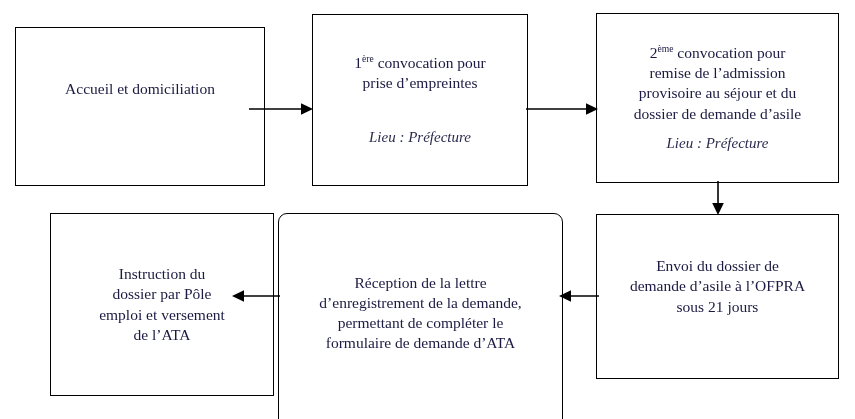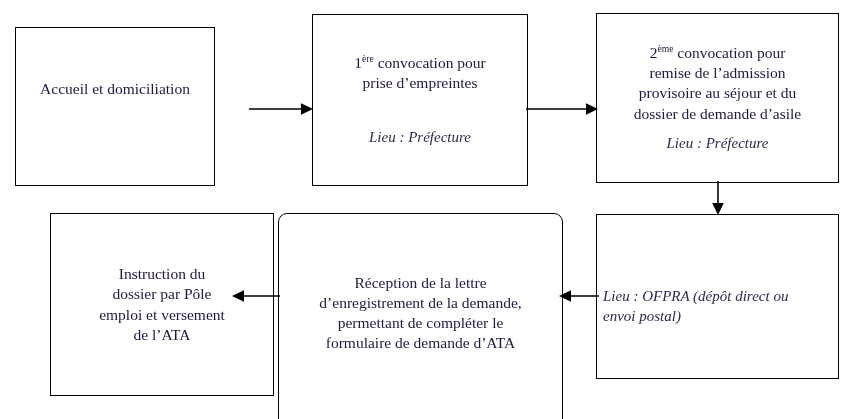--- a/index.html
+++ b/index.html
@@ -52,21 +52,21 @@
     vertical-align: super;
     line-height: 0;
   }
 
   .edge {
     position: absolute;
   }
   .edge svg { display: block; overflow: visible; }
 
   
-  #node-accueil      { left: 15px;  top: 27px;  width: 200px; height: 159px; }
+  #node-accueil      { left: 15px;  top: 27px;  width: 250px; height: 159px; }
   #node-conv1        { left: 312px; top: 14px;  width: 216px; height: 172px; justify-content: center; }
   #node-conv2        { left: 596px; top: 13px;  width: 243px; height: 170px; }
   #node-envoi        { left: 596px; top: 214px; width: 243px; height: 165px; }
   #node-reception    { left: 278px; top: 213px; width: 285px; height: 220px; border-radius: 9px; }
   #node-instruction  { left: 50px;  top: 213px; width: 224px; height: 183px; }
 </style>
 </head>
 <body>
 
 <div id="canvas">
@@ -86,23 +86,24 @@
   <div class="node" id="node-conv2">
     <div class="title"><span>2</span><sup class="ord">ème</sup><span> convocation  pour
 remise de l’admission
 provisoire au séjour et du
 dossier de demande d’asile</span></div>
     <div class="gap-sm"></div>
     <div class="place">Lieu : Préfecture</div>
   </div>
 
   <div class="node" id="node-envoi">
+    <div class="title">Envoi du dossier de
+demande d’asile à l’OFPRA
+sous 21 jours</div>
     <div class="gap-md"></div>
-    <div class="place" style="text-align:left; align-self:stretch;">Lieu : OFPRA (dépôt direct ou
-envoi postal)</div>
   </div>
 
   <div class="node" id="node-reception">
     <div class="title">Réception de la lettre
 d’enregistrement de la demande,
 permettant de compléter le
 formulaire de demande d’ATA</div>
     <div class="gap-md"></div>
   </div>
 

